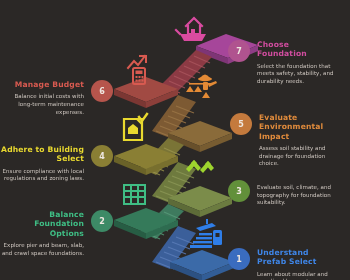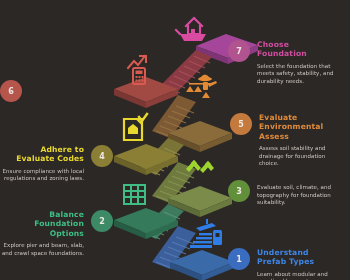--- a/index.html
+++ b/index.html
@@ -243,47 +243,51 @@
     <div class="badge" style="background:#b0538f">7</div>
     <div class="txt">
       <div class="title" style="color:#d14d9f">Choose Foundation</div>
       <div class="desc">Select the foundation that meets safety, stability, and durability needs.</div>
     </div>
   </div>
 
   <div class="step right" id="step5">
     <div class="badge" style="background:#c47a3d">5</div>
     <div class="txt">
-      <div class="title" style="color:#e08b3c">Evaluate Environmental Assess</div>
+      <div class="title" style="color:#e08b3c">Evaluate Environmental Impact</div>
       <div class="desc">Assess soil stability and drainage for foundation choice.</div>
     </div>
   </div>
 
   <div class="step right" id="step3">
     <div class="badge" style="background:#62903a">3</div>
     <div class="txt">
       <div class="desc">Evaluate soil, climate, and topography for foundation suitability.</div>
     </div>
   </div>
 
   <div class="step right" id="step1">
     <div class="badge" style="background:#3a6cbf">1</div>
     <div class="txt">
-      <div class="title" style="color:#3f86e8">Understand Prefab Types</div>
+      <div class="title" style="color:#3f86e8">Understand Prefab Select</div>
       <div class="desc">Learn about modular and panelized homes to determine foundation</div>
     </div>
   </div>
 
   <div class="step left" id="step6">
+    <div class="txt">
+      <div class="title" style="color:#d85a50">Manage Budget</div>
+      <div class="desc">Balance initial costs with long-term maintenance expenses.</div>
+    </div>
     <div class="badge" style="background:#b6554c">6</div>
   </div>
 
   <div class="step left" id="step4">
     <div class="txt">
-      <div class="title" style="color:#e9d92f">Adhere to Evaluate Codes</div>
+      <div class="title" style="color:#e9d92f">Adhere to Building Select</div>
       <div class="desc">Ensure compliance with local regulations and zoning laws.</div>
     </div>
     <div class="badge" style="background:#8a7f34">4</div>
   </div>
 
   <div class="step left" id="step2">
     <div class="txt">
       <div class="title" style="color:#3fbd84">Balance Foundation Options</div>
       <div class="desc">Explore pier and beam, slab, and crawl space foundations.</div>
     </div>

